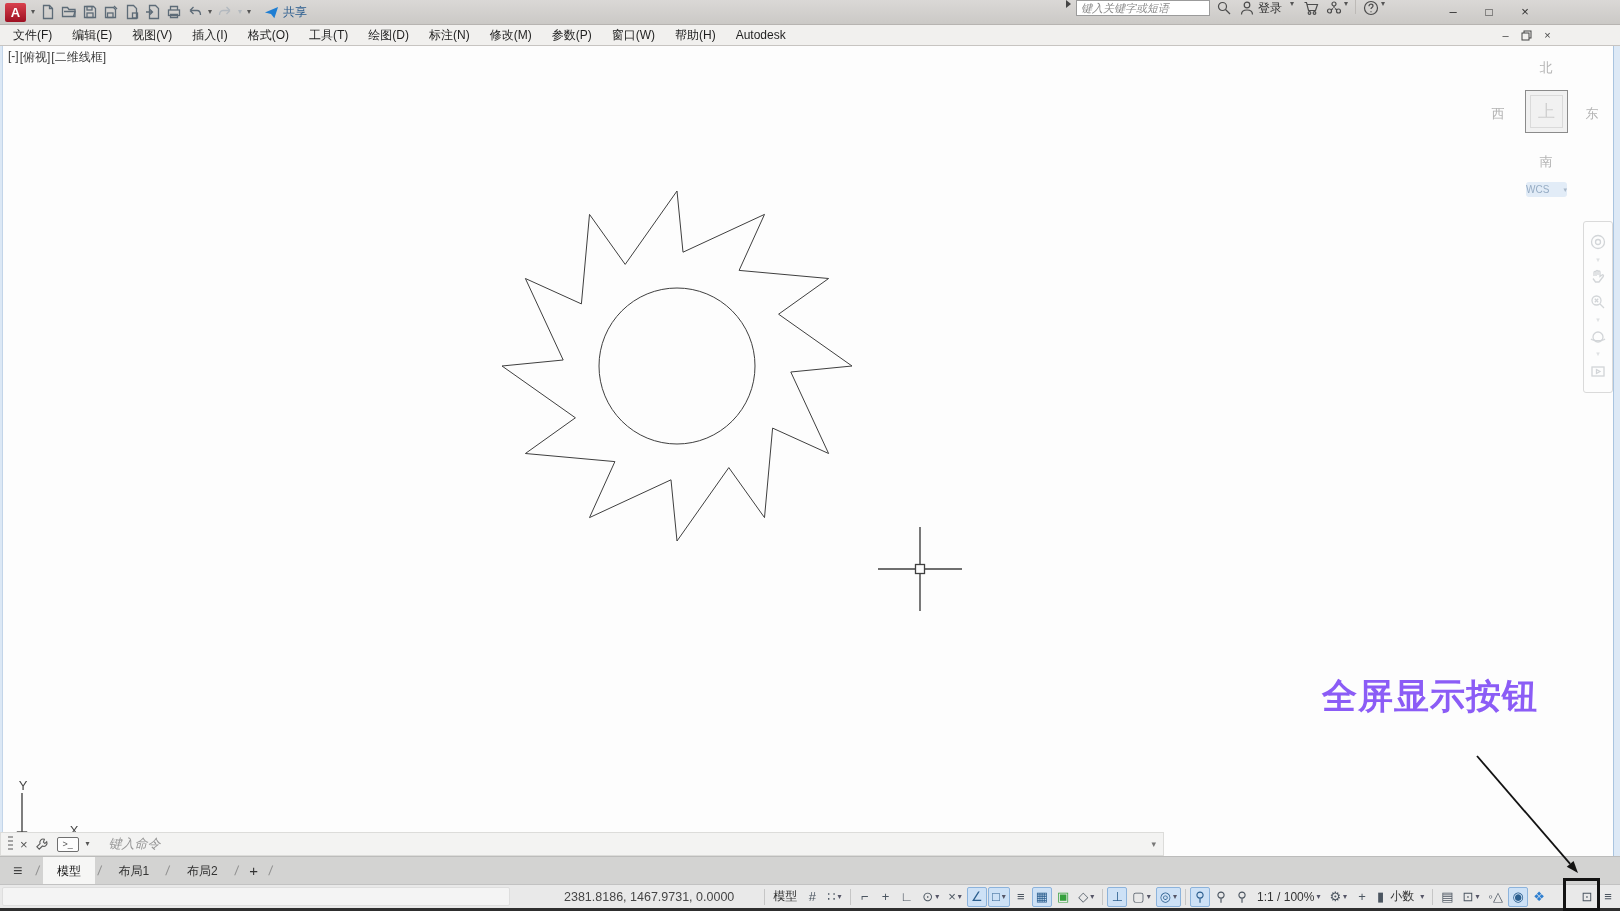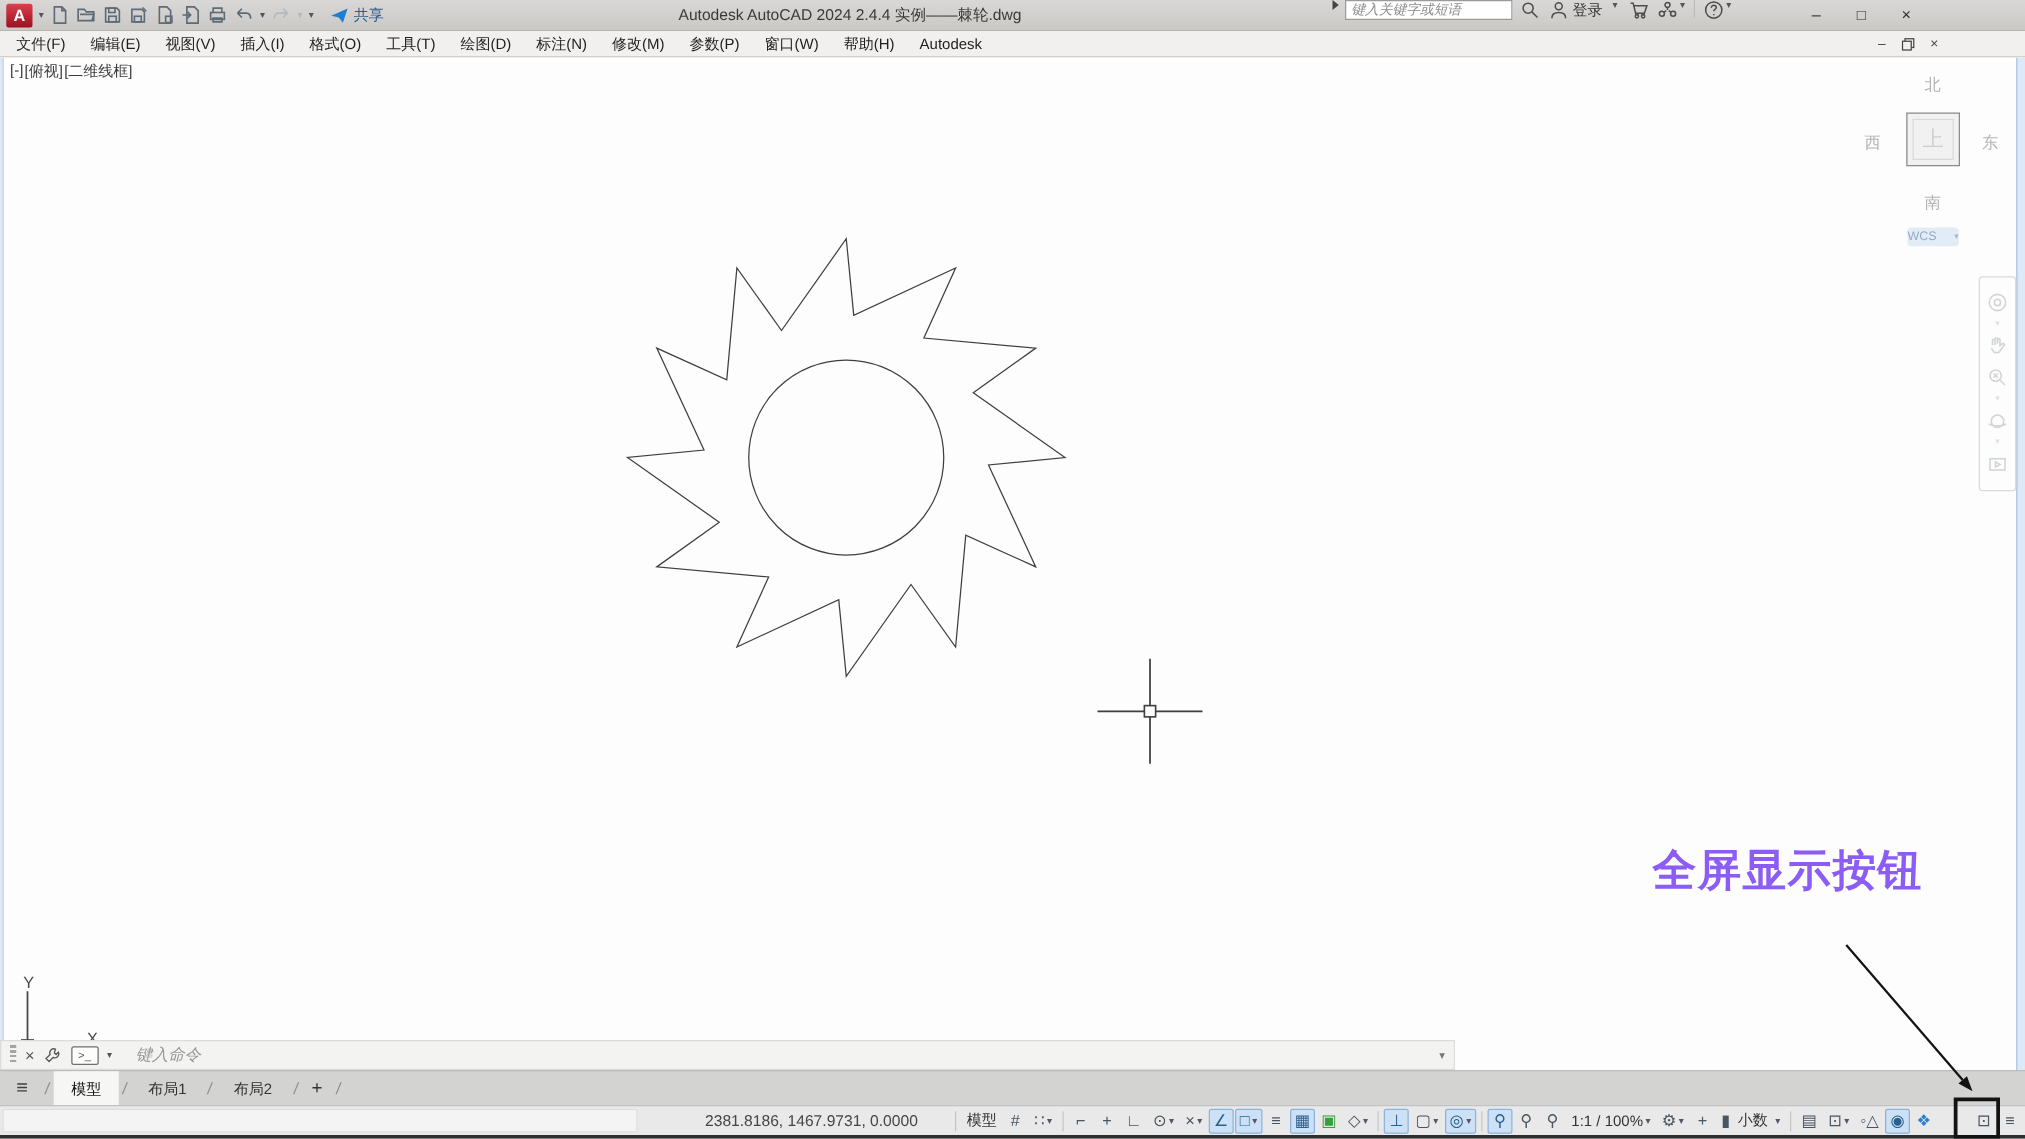--- a/index.html
+++ b/index.html
@@ -155,21 +155,20 @@
     <span class="caret" style="color:#b3b9bf" data-name="redo-caret-icon">▾</span>
     <span class="caret" data-name="qat-customize-icon">▾</span>
     <span class="share" data-name="share-button">
       <svg width="15" height="15" viewBox="0 0 16 16" data-name="paper-plane-icon">
           <path d="M1 8l14-6-4 12-3.5-4.5L1 8z" fill="#1e7ed3" stroke="none"></path>
         </svg>
       <span data-name="share-label">共享</span>
     </span>
   </div>
 
-  <div class="title-abs" data-name="window-title">Autodesk AutoCAD 2024   2.4.4 实例——棘轮.dwg</div>
 
   <div class="tb-right" data-name="titlebar-right-cluster">
     <span class="exp-arrow" data-name="search-expand-icon"></span>
     <input class="search-input" data-name="search-input" placeholder="键入关键字或短语" style="">
     <svg class="tbicon" style="margin-left:6px" viewBox="0 0 16 16" data-name="search-icon">
         <circle cx="6.5" cy="6.5" r="4"></circle>
         <line x1="9.5" y1="9.5" x2="14" y2="14"></line>
       </svg>
     <svg class="tbicon" style="margin-left:7px" viewBox="0 0 16 16" data-name="user-icon">
         <circle cx="8" cy="5" r="2.8"></circle>

